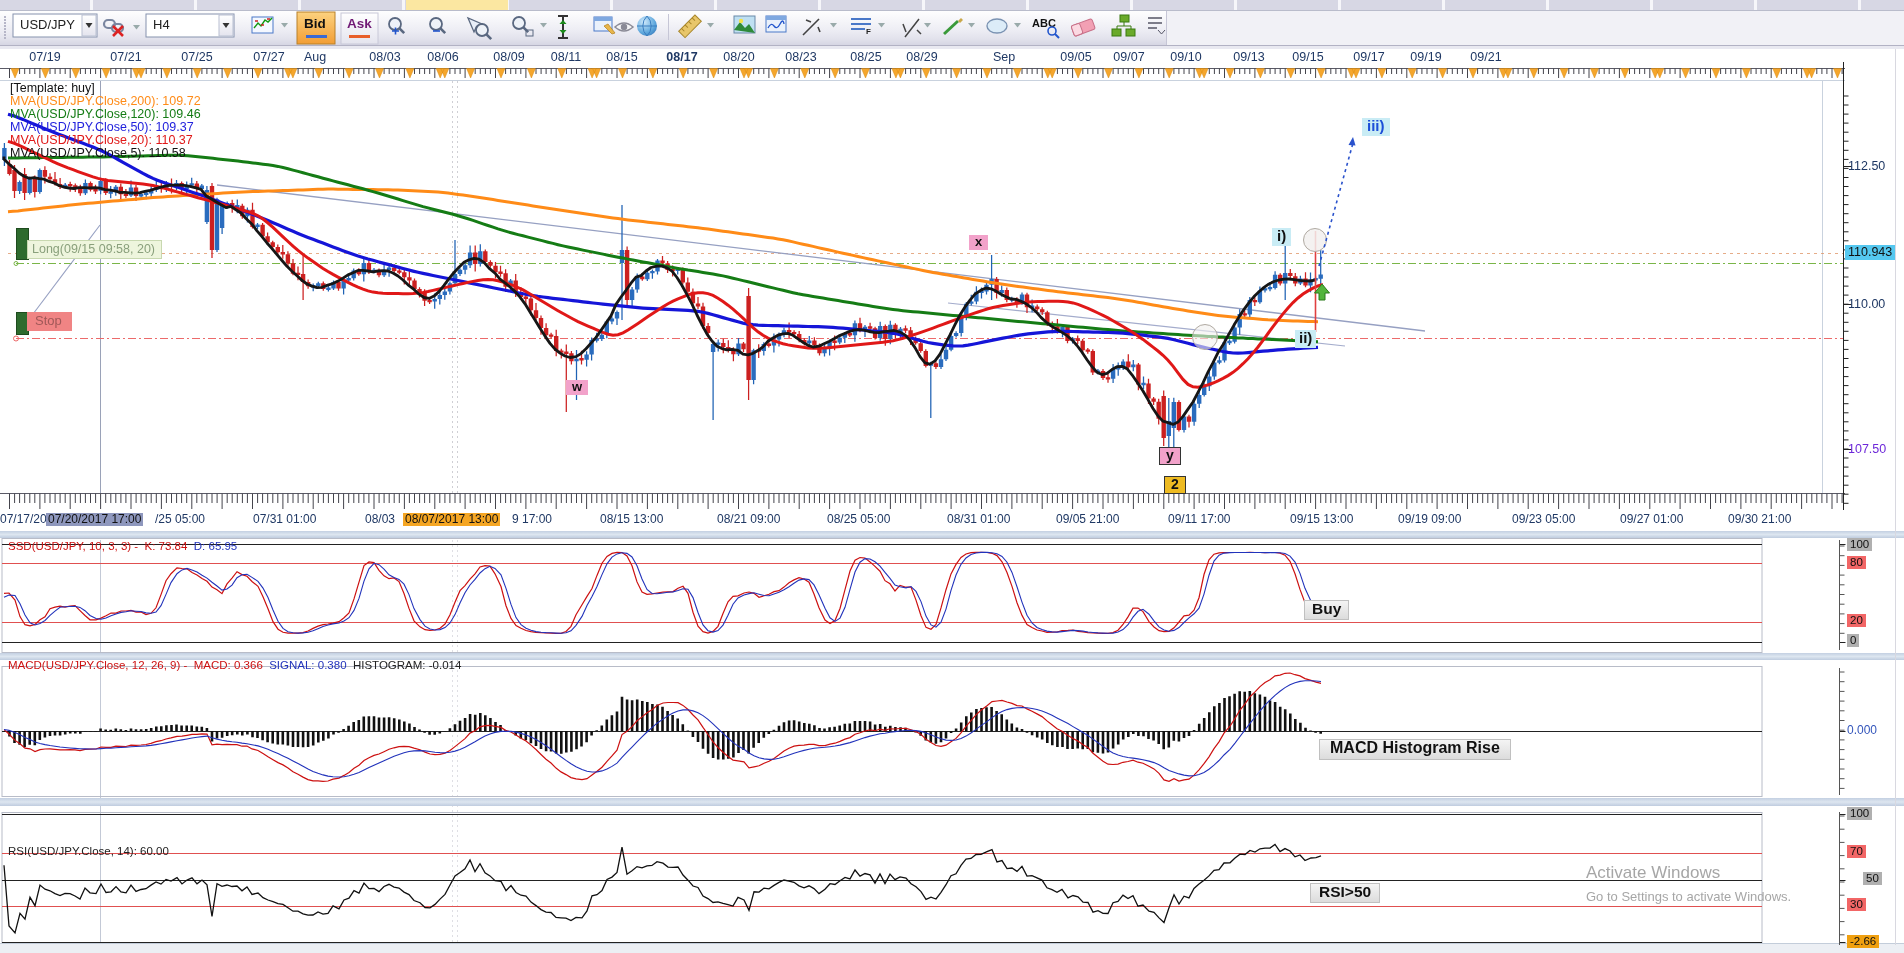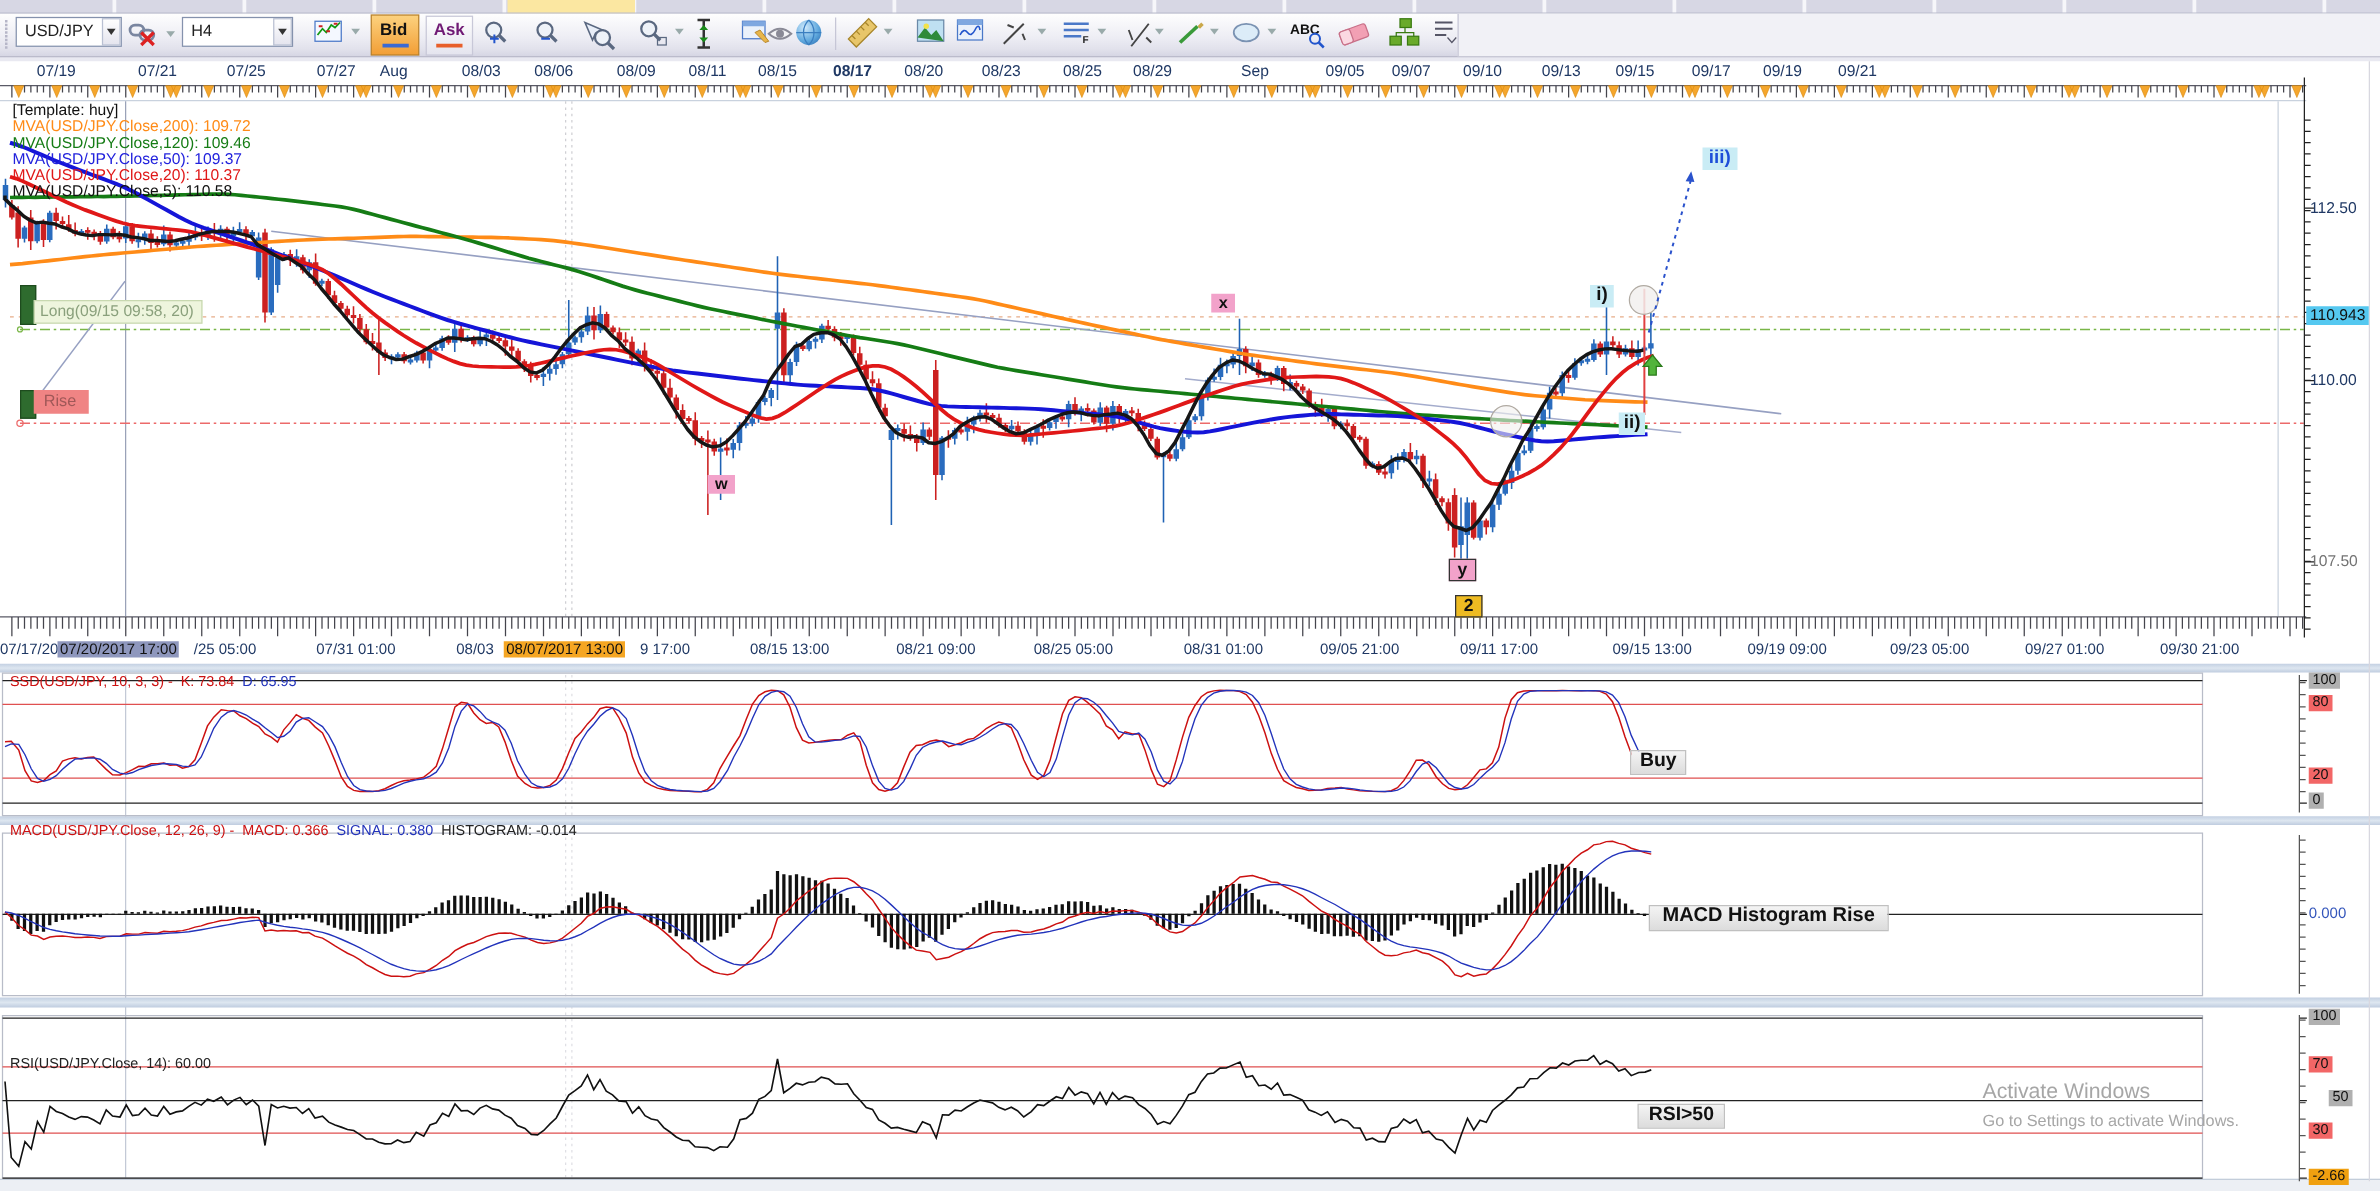--- a/index.html
+++ b/index.html
@@ -253,21 +253,21 @@
     <div class="t" style="left:10px;top:121px;font-size:12.5px;color:#2222dd;font-weight:normal;padding:0;">MVA(USD/JPY.Close,50): 109.37</div>
     <div class="t" style="left:10px;top:134px;font-size:12.5px;color:#e01818;font-weight:normal;padding:0;">MVA(USD/JPY.Close,20): 110.37</div>
     <div class="t" style="left:10px;top:147px;font-size:12.5px;color:#111;font-weight:normal;padding:0;">MVA(USD/JPY.Close,5): 110.58</div>
     <div class="t" style="left:20px;top:18px;font-size:13px;color:#222;font-weight:normal;padding:0;">USD/JPY</div>
     <div class="t" style="left:153px;top:18px;font-size:13px;color:#222;font-weight:normal;padding:0;">H4</div>
     <div class="t" style="left:304px;top:17px;font-size:13.5px;color:#111;font-weight:bold;padding:0;">Bid</div>
     <div class="t" style="left:347px;top:17px;font-size:13.5px;color:#701a75;font-weight:bold;padding:0;">Ask</div>
     <div class="t" style="left:16px;top:228px;width:11px;height:30px;background:#2e6b2e;border:1px solid #1e4b1e;"></div>
     <div class="t" style="left:27px;top:240px;font-size:12.5px;color:#8aa07c;font-weight:normal;padding:2px 6px 2px 4px;background:#eef5dd;border:1px solid #c8d8b0;">Long(09/15 09:58, 20)</div>
     <div class="t" style="left:16px;top:312px;width:11px;height:21px;background:#2e6b2e;border:1px solid #1e4b1e;"></div>
-    <div class="t" style="left:27px;top:312px;font-size:13px;color:#a05858;font-weight:normal;padding:2px 10px 3px 8px;background:#f08484;">Rise</div>
+    <div class="t" style="left:27px;top:312px;font-size:13px;color:#a05858;font-weight:normal;padding:2px 10px 3px 8px;background:#f08484;">Stop</div>
     <div class="t" style="left:566px;top:380px;font-size:13px;color:#111;font-weight:bold;padding:0 6px 1px;background:#f2a2ca;">w</div>
     <div class="t" style="left:969px;top:235px;font-size:13px;color:#111;font-weight:bold;padding:0 6px 1px;background:#f2a2ca;">x</div>
     <div class="t" style="left:1159px;top:447px;font-size:14px;color:#111;font-weight:bold;padding:0 6px 1px;background:#f2a2ca;border:1px solid #333;">y</div>
     <div class="t" style="left:1164px;top:476px;font-size:14px;color:#111;font-weight:bold;padding:0 6px 1px;background:#eebb22;border:1px solid #333;">2</div>
     <div class="t" style="left:1272px;top:228px;font-size:15px;color:#111;font-weight:bold;padding:0 5px 2px;background:#c9ecf5;">i)</div>
     <div class="t" style="left:1295px;top:330px;font-size:15px;color:#111;font-weight:bold;padding:0 4px 2px;background:#c9ecf5;">ii)</div>
     <div class="t" style="left:1362px;top:118px;font-size:15px;color:#1d4ed8;font-weight:bold;padding:0 5px 2px;background:#c9ecf5;">iii)</div>
     <div class="t" style="left:0px;top:513px;font-size:12px;color:#1f3864;font-weight:normal;padding:0;">07/17/20</div>
     <div class="t" style="left:46px;top:513px;font-size:12px;color:#111;font-weight:normal;padding:0 2px;background:#8e97bd;">07/20/2017 17:00</div>
     <div class="t" style="left:155px;top:513px;font-size:12px;color:#1f3864;font-weight:normal;padding:0;">/25 05:00</div>
@@ -281,32 +281,32 @@
     <div class="t" style="left:947px;top:513px;font-size:12px;color:#1f3864;font-weight:normal;padding:0;">08/31 01:00</div>
     <div class="t" style="left:1056px;top:513px;font-size:12px;color:#1f3864;font-weight:normal;padding:0;">09/05 21:00</div>
     <div class="t" style="left:1168px;top:513px;font-size:12px;color:#1f3864;font-weight:normal;padding:0;">09/11 17:00</div>
     <div class="t" style="left:1290px;top:513px;font-size:12px;color:#1f3864;font-weight:normal;padding:0;">09/15 13:00</div>
     <div class="t" style="left:1398px;top:513px;font-size:12px;color:#1f3864;font-weight:normal;padding:0;">09/19 09:00</div>
     <div class="t" style="left:1512px;top:513px;font-size:12px;color:#1f3864;font-weight:normal;padding:0;">09/23 05:00</div>
     <div class="t" style="left:1620px;top:513px;font-size:12px;color:#1f3864;font-weight:normal;padding:0;">09/27 01:00</div>
     <div class="t" style="left:1728px;top:513px;font-size:12px;color:#1f3864;font-weight:normal;padding:0;">09/30 21:00</div>
     <div class="t" style="left:1848px;top:160px;font-size:12.5px;color:#1f3864;font-weight:normal;padding:0;">112.50</div>
     <div class="t" style="left:1848px;top:298px;font-size:12.5px;color:#1f3864;font-weight:normal;padding:0;">110.00</div>
-    <div class="t" style="left:1848px;top:443px;font-size:12.5px;color:#737373;font-weight:normal;padding:0;">107.50</div>
+    <div class="t" style="left:1848px;top:443px;font-size:12.5px;color:#6d28d9;font-weight:normal;padding:0;">107.50</div>
     <div class="t" style="left:1845px;top:245px;background:#55c8f0;color:#092;padding:1px 3px;font-size:12.5px;color:#111;">110.943</div>
     <div class="t" style="left:8px;top:540px;font-size:11.5px;color:#cc1111;font-weight:normal;padding:0;">SSD(USD/JPY, 10, 3, 3) - &nbsp;K: 73.84&nbsp; <span style="color:#2233bb">D: 65.95</span></div>
     <div class="t" style="left:8px;top:659px;font-size:11.5px;color:#cc1111;font-weight:normal;padding:0;">MACD(USD/JPY.Close, 12, 26, 9) - &nbsp;MACD: 0.366&nbsp; <span style="color:#2233bb">SIGNAL: 0.380</span>&nbsp; <span style="color:#222">HISTOGRAM: -0.014</span></div>
     <div class="t" style="left:8px;top:808px;font-size:11.5px;color:#222;font-weight:normal;padding:0;margin-top:37px;">RSI(USD/JPY.Close, 14): 60.00</div>
     <div class="t" style="left:1847px;top:538px;background:#b0b0b0;color:#111;font-size:11.5px;padding:0 3px 1px;">100</div>
     <div class="t" style="left:1847px;top:556px;background:#f26666;color:#111;font-size:11.5px;padding:0 3px 1px;">80</div>
     <div class="t" style="left:1847px;top:614px;background:#f26666;color:#111;font-size:11.5px;padding:0 3px 1px;">20</div>
     <div class="t" style="left:1847px;top:634px;background:#b0b0b0;color:#111;font-size:11.5px;padding:0 3px 1px;">0</div>
     <div class="t" style="left:1847px;top:724px;font-size:12px;color:#3355bb;font-weight:normal;padding:0;">0.000</div>
     <div class="t" style="left:1847px;top:807px;background:#b0b0b0;color:#111;font-size:11.5px;padding:0 3px 1px;">100</div>
     <div class="t" style="left:1847px;top:845px;background:#f26666;color:#111;font-size:11.5px;padding:0 3px 1px;">70</div>
     <div class="t" style="left:1847px;top:872px;background:#b0b0b0;color:#111;font-size:11.5px;padding:0 3px 1px;margin-left:16px;">50</div>
     <div class="t" style="left:1847px;top:898px;background:#f26666;color:#111;font-size:11.5px;padding:0 3px 1px;">30</div>
     <div class="t" style="left:1847px;top:935px;background:#f0a010;color:#111;font-size:11.5px;padding:0 3px 1px;">-2.66</div>
     <div class="t" style="left:1304px;top:600px;font-size:15.5px;color:#111;font-weight:bold;padding:0 7px 2px;background:linear-gradient(#f4f4f4,#dcdcdc);border:1px solid #c0c0c0;">Buy</div>
-    <div class="t" style="left:1319px;top:724px;font-size:16px;color:#111;font-weight:bold;padding:0 10px 2px;background:linear-gradient(#f4f4f4,#dcdcdc);border:1px solid #c0c0c0;text-align:center;">MACD Histogram Rise</div>
+    <div class="t" style="left:1319px;top:739px;font-size:16px;color:#111;font-weight:bold;padding:0 10px 2px;background:linear-gradient(#f4f4f4,#dcdcdc);border:1px solid #c0c0c0;text-align:center;">MACD Histogram Rise</div>
     <div class="t" style="left:1310px;top:883px;font-size:15.5px;color:#111;font-weight:bold;padding:0 8px 2px;background:linear-gradient(#f4f4f4,#dcdcdc);border:1px solid #c0c0c0;">RSI&gt;50</div>
     <div class="t" style="left:1586px;top:864px;font-size:17px;color:#a6a6a6;font-weight:normal;padding:0;">Activate Windows</div>
     <div class="t" style="left:1586px;top:890px;font-size:13px;color:#a6a6a6;font-weight:normal;padding:0;">Go to Settings to activate Windows.</div>
 </div>
 </body></html>

